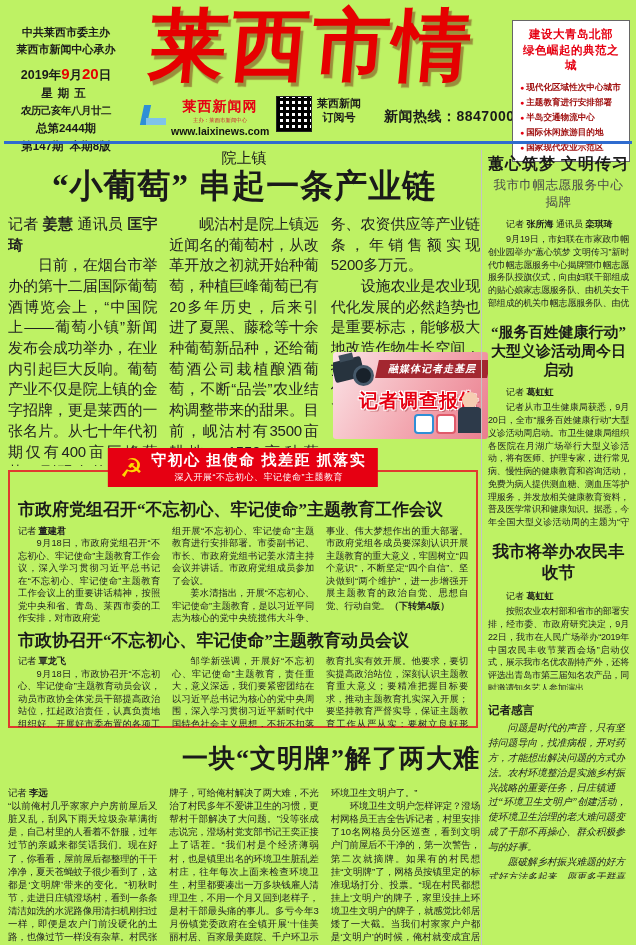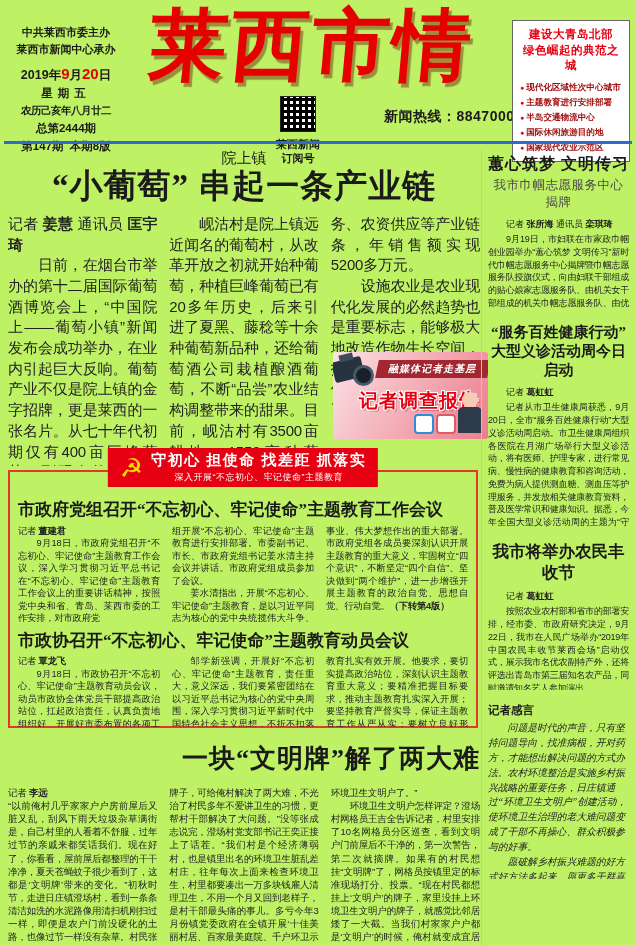--- a/index.html
+++ b/index.html
@@ -18,21 +18,21 @@
             line-height:1.25;color:#e60000;letter-spacing:3px;transform:skewX(-5deg);
             text-shadow:3px 4px 1px rgba(110,20,10,.45);}
   .site{position:absolute;left:142px;top:98px;display:flex;gap:5px;align-items:flex-start;}
   .site-logo{width:24px;height:24px;position:relative;margin-top:3px;}
   .site-logo .l1{position:absolute;left:0;top:4px;width:7px;height:20px;background:#2f8fd6;transform:skewX(-12deg);}
   .site-logo .l2{position:absolute;left:4px;bottom:0;width:20px;height:7px;background:#7fc3ea;}
   .site-text{text-align:center;}
   .site-text .name{color:#e60012;font-weight:bold;font-size:14px;letter-spacing:1px;}
   .site-text .sub{font-size:6px;color:#c23;transform:scale(.9);}
   .site-text .url{font-size:10.5px;font-weight:bold;color:#111;}
-  .qr{position:absolute;left:276px;top:96px;display:flex;gap:5px;align-items:center;flex-direction:column;}
+  .qr{position:absolute;left:276px;top:96px;display:flex;gap:5px;}
   .qr-code{width:34px;height:34px;border:1px solid #222;
      background:repeating-linear-gradient(90deg,#000 0 3px,transparent 3px 6px),
                 repeating-linear-gradient(0deg,#000 0 3px,#fff 3px 6px);}
   .qr-label{font-size:11px;font-weight:bold;line-height:1.3;text-align:center;}
   .hotline{position:absolute;left:384px;top:108px;font-size:14px;font-weight:bold;letter-spacing:.5px;}
   .slogan{position:absolute;right:6px;top:20px;width:118px;border:1px solid #666;
           padding:6px 5px;box-sizing:border-box;text-align:center;background:#fff;}
   .slogan .t{color:#e60012;font-weight:bold;font-size:11.5px;line-height:1.35;letter-spacing:.5px;}
   .slogan ul{list-style:none;margin:6px 0 0;padding:0 0 0 2px;text-align:left;}
   .slogan li{font-size:8.6px;color:#a01010;font-weight:bold;line-height:1.75;white-space:nowrap;}
@@ -123,20 +123,31 @@
     <div class="o1">莱西市新闻中心承办</div>
     <div class="date-line"><span>2019年</span><span class="num">9</span><span>月</span><span class="num">20</span><span>日</span></div>
     <div class="weekday">星期五</div>
     <div class="lunar">农历己亥年八月廿二</div>
     <div class="issue">总第2444期</div>
     <div class="issue"><span>第147期</span>&nbsp;&nbsp;<span>本期8版</span></div>
   </div>
 
   <div class="masthead">莱西市情</div>
 
+  <div class="site">
+    <div class="site-logo">
+        <div class="l1"></div>
+        <div class="l2"></div>
+      </div>
+    <div class="site-text">
+      <div class="name">莱西新闻网</div>
+      <div class="sub">主办：莱西市新闻中心</div>
+      <div class="url">www.laixinews.com</div>
+    </div>
+  </div>
 
   <div class="qr">
     <div class="qr-code"></div>
     <div class="qr-label">
       <div>莱西新闻</div>
       <div>订阅号</div>
     </div>
   </div>
 
   <div class="hotline">新闻热线：88470000</div>

